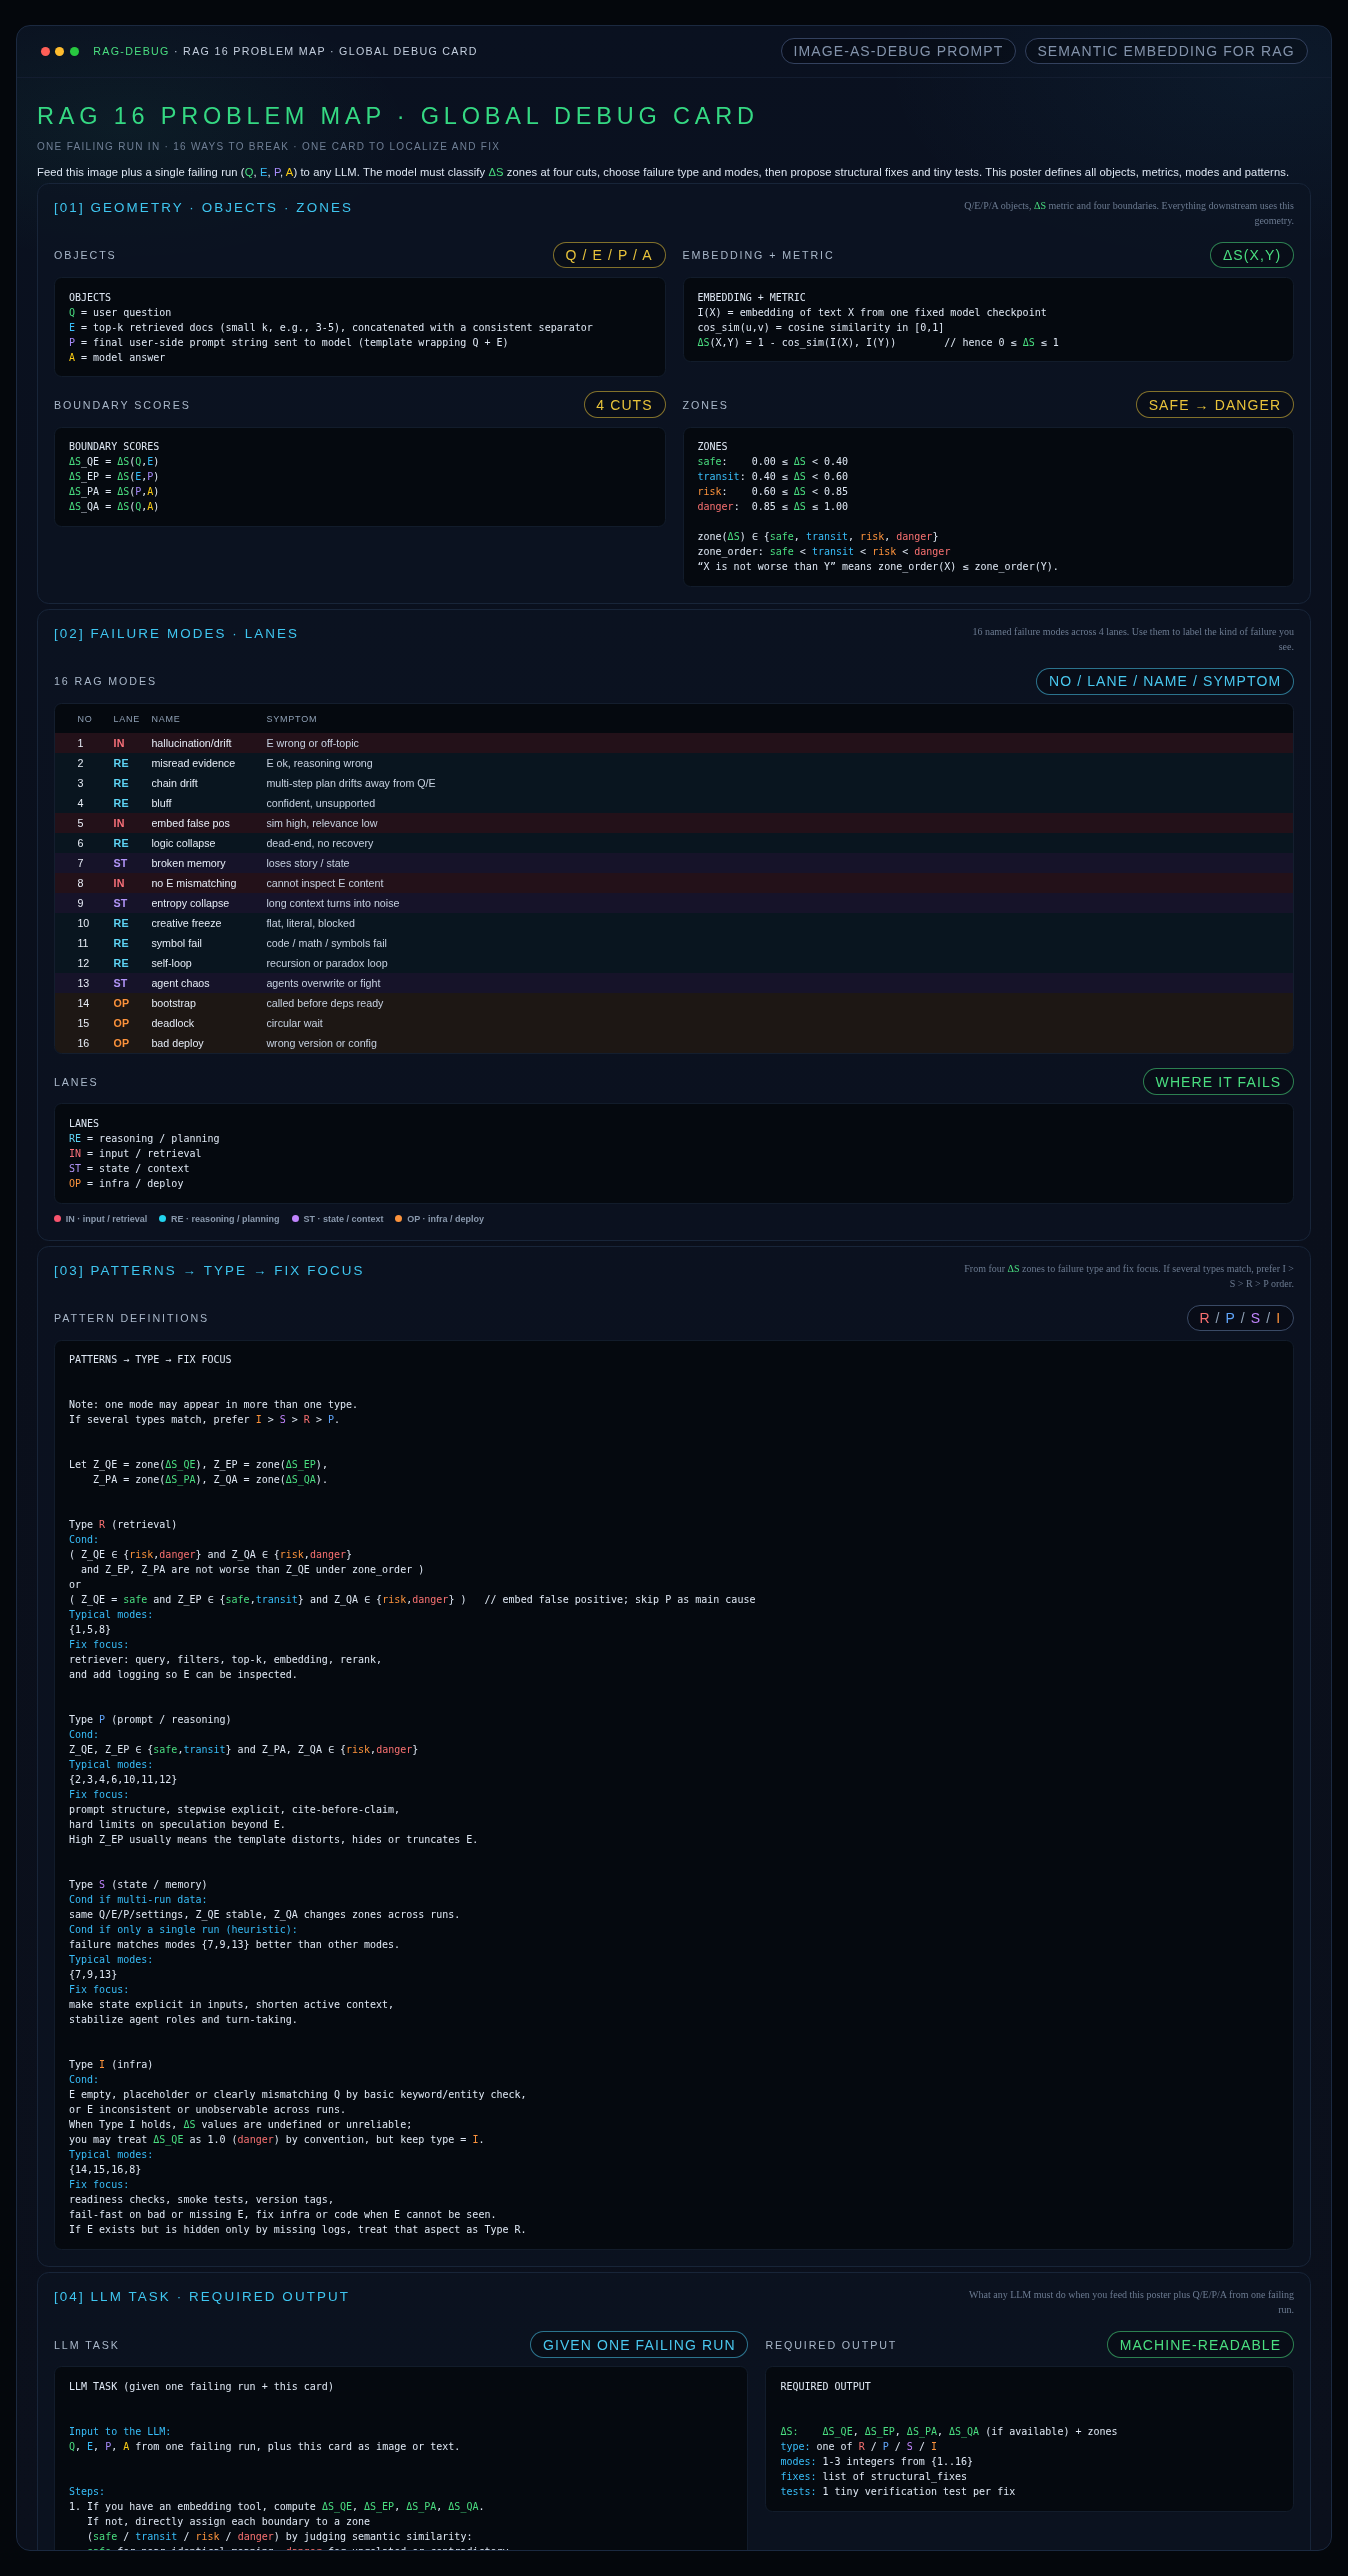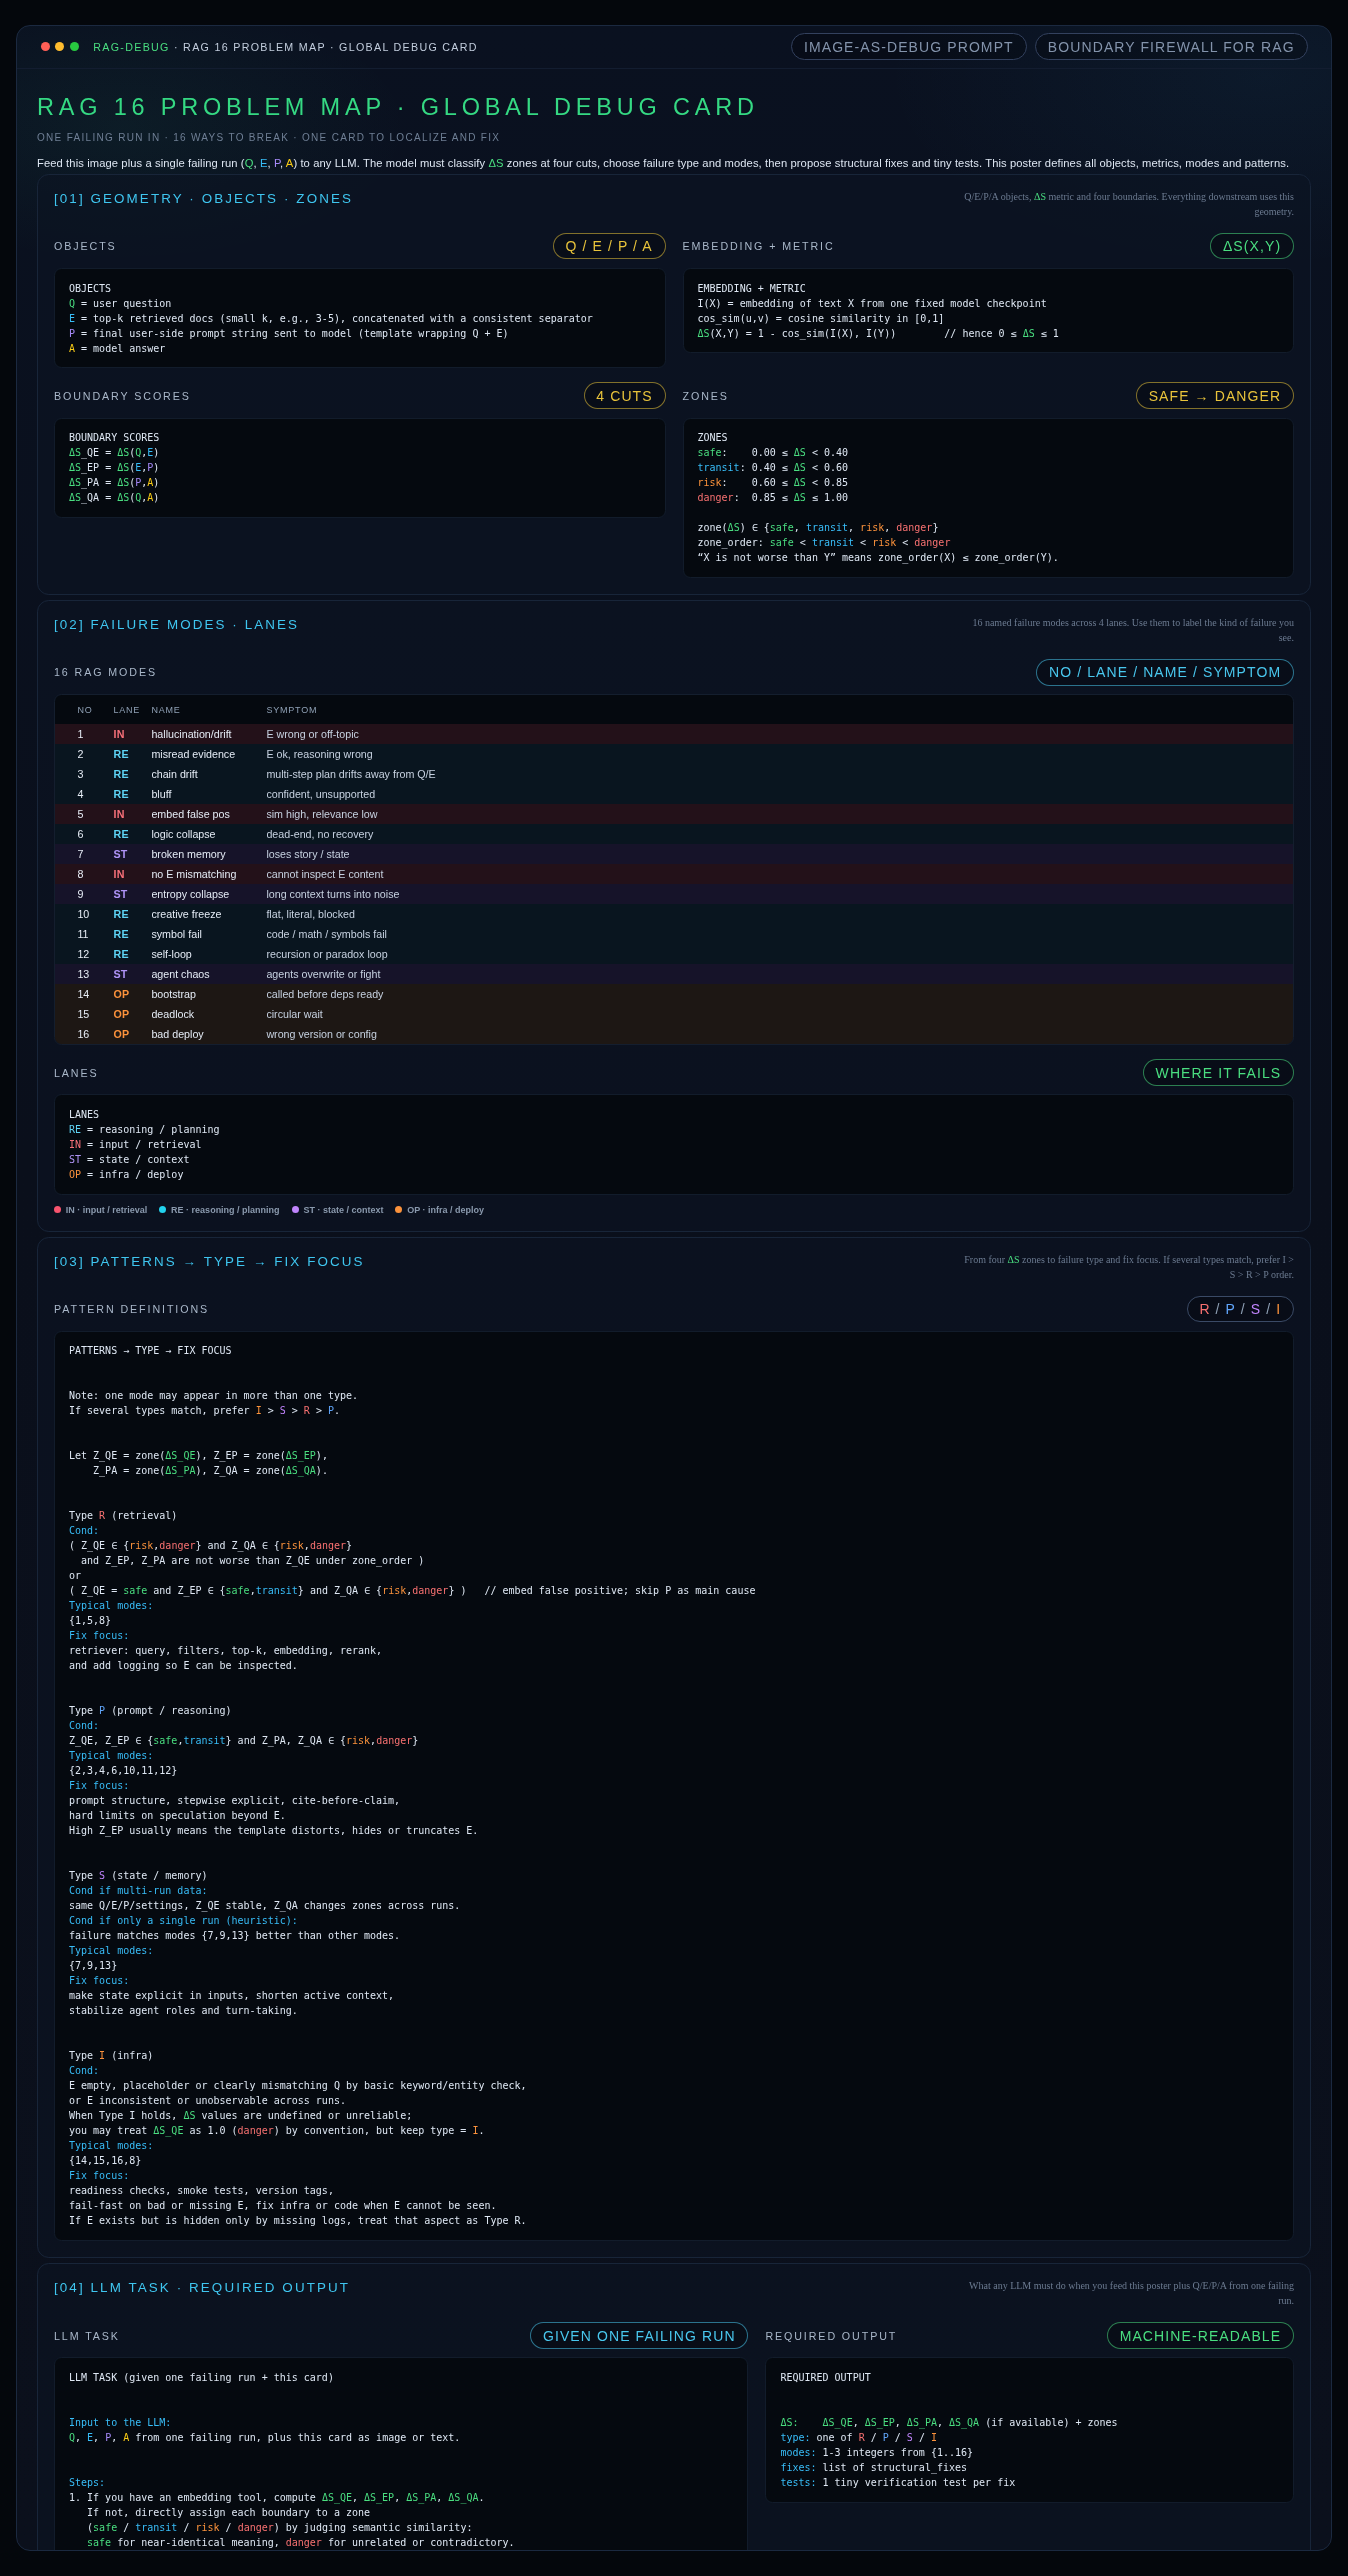--- a/index.html
+++ b/index.html
@@ -12,21 +12,21 @@
     position:absolute; left:16px; top:24.6px; width:1316px; height:2526px;
     background:
       radial-gradient(481px 224px at 8% 4%, rgba(52,211,153,0.06), transparent 60%),
       radial-gradient(641px 320px at 95% 2%, rgba(56,189,248,0.05), transparent 60%),
       linear-gradient(180deg,#0a1120 0%, #0a0f1b 45%, #0b101c 100%);
     border:0.5px solid #1b2940; border-radius:14px; overflow:hidden;
     display:flex; flex-direction:column;
   }
   
   .topbar {
-    height:43px; flex:0 0 auto; display:flex; align-items:center;
+    height:52px; flex:0 0 auto; display:flex; align-items:center;
     padding:0 23.5px; border-bottom:0.5px solid #131d30;
   }
   .dots { display:flex; gap:5.9px; margin-right:14px; }
   .dot { width:9px; height:9px; border-radius:50%; }
   .dot.r { background:#ff5f57; } .dot.y { background:#febc2e; } .dot.g { background:#28c840; }
   .tb-title { font-size:10.7px; letter-spacing:1.3px; color:#c2cddd; white-space:pre; }
   .tb-title .c-app { color:#4ade80; }
   .tb-badges { margin-left:auto; display:flex; gap:8.5px; }
   
   .pill {
@@ -104,21 +104,21 @@
 
   <div class="topbar">
     <div class="dots">
       <span class="dot r"></span>
       <span class="dot y"></span>
       <span class="dot g"></span>
     </div>
     <div class="tb-title"><span class="c-app">RAG-DEBUG</span><span> · RAG 16 PROBLEM MAP · GLOBAL DEBUG CARD</span></div>
     <div class="tb-badges">
       <span class="pill">IMAGE-AS-DEBUG PROMPT</span>
-      <span class="pill">BOUNDARY FIREWALL FOR RAG</span>
+      <span class="pill">SEMANTIC EMBEDDING FOR RAG</span>
     </div>
   </div>
 
   <div class="content">
 
     <div class="h-title">RAG 16 PROBLEM MAP · GLOBAL DEBUG CARD</div>
     <div class="h-sub">ONE FAILING RUN IN · 16 WAYS TO BREAK · ONE CARD TO LOCALIZE AND FIX</div>
     <div class="h-intro"><span>Feed this image plus a single failing run (</span><span class="c-q">Q</span><span>, </span><span class="c-e">E</span><span>, </span><span class="c-p">P</span><span>, </span><span class="c-a">A</span><span>) to any LLM. The model must classify </span><span class="c-ds">ΔS</span><span> zones at four cuts, choose failure type and modes, then propose structural fixes and tiny tests. This poster defines all objects, metrics, modes and patterns.</span></div>
 
     <div class="section">

